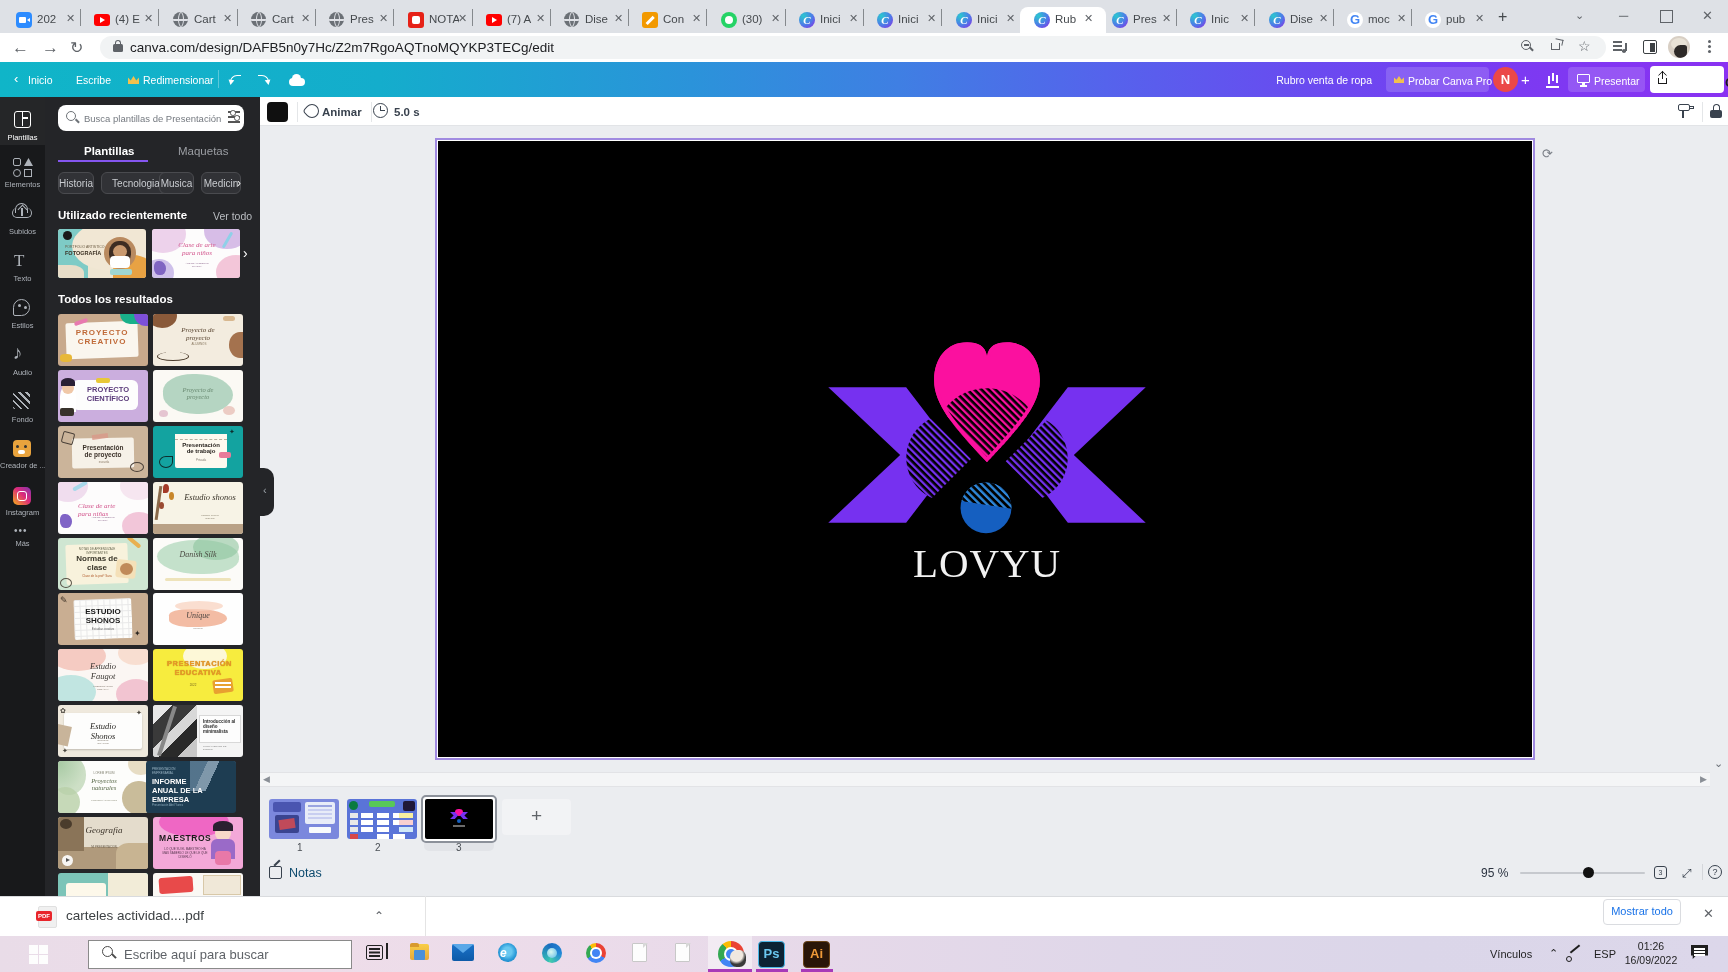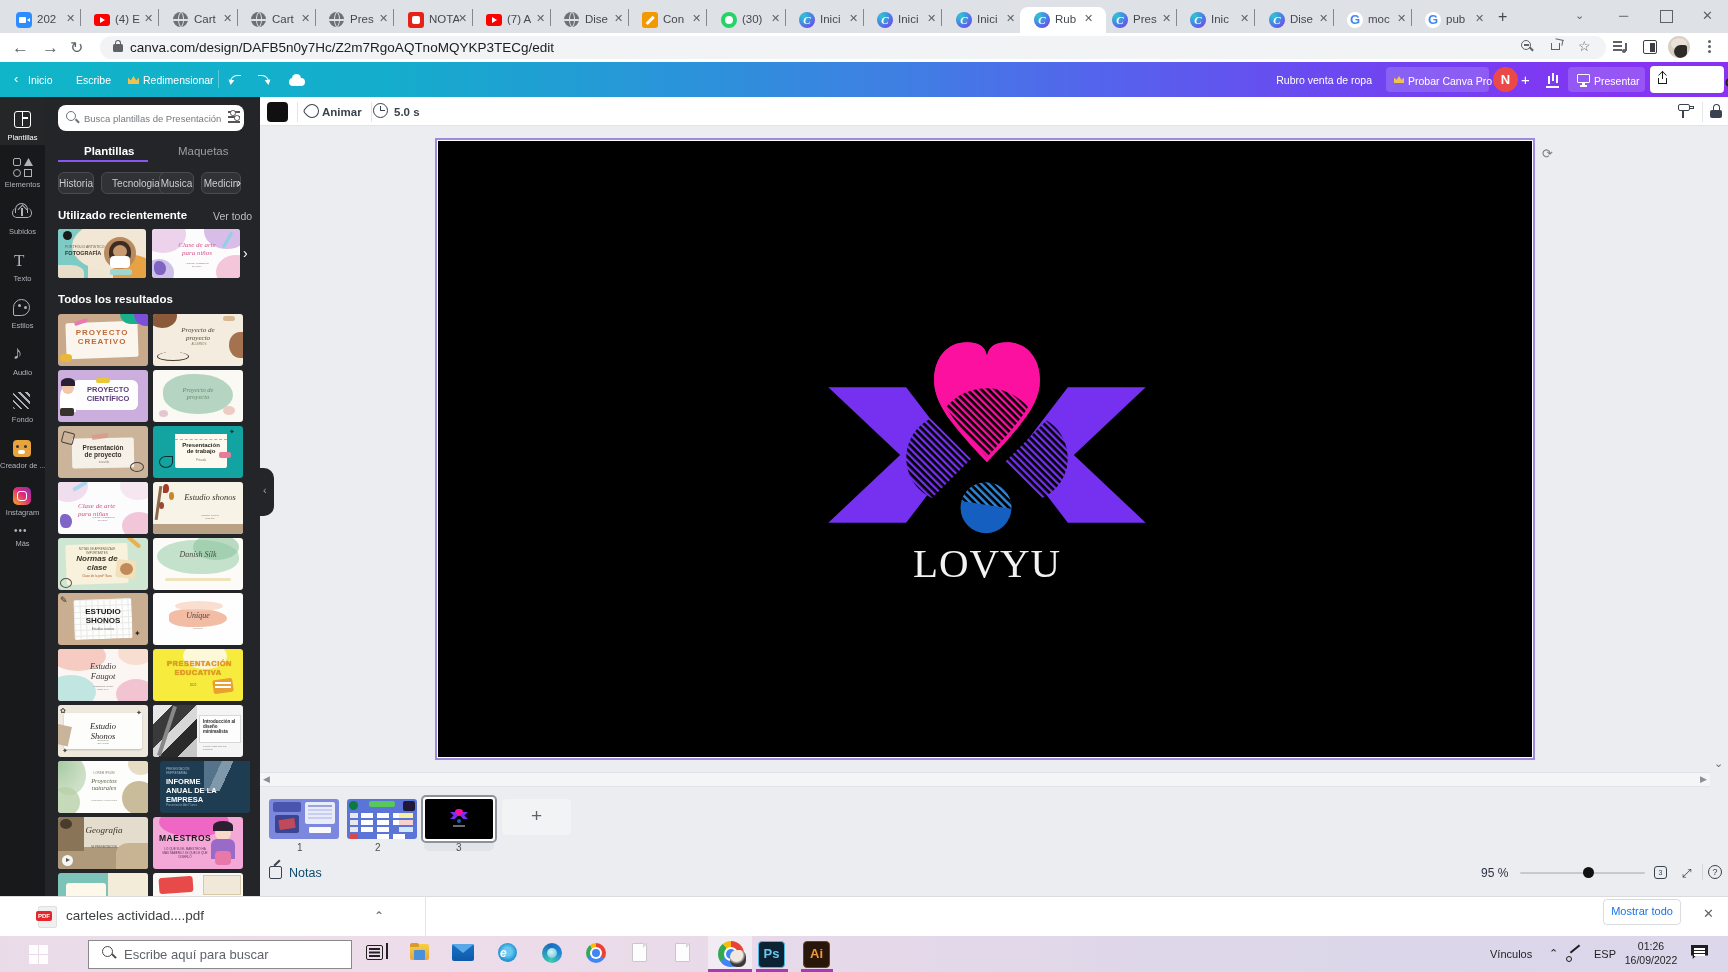--- a/index.html
+++ b/index.html
@@ -379,21 +379,21 @@
     <div class="abs" style="left:44px;top:32px;width:26px;font-size:2.5px;color:#8a8270;text-align:center">LOREM IPSUM DOLOR</div>
     <div class="abs" style="left:0;top:42px;width:90px;height:10px;background:#b9a186"></div>
     <div class="abs" style="left:4px;top:4px;width:3px;height:34px;background:#8a6a4a;transform:rotate(8deg)"></div>
     <div class="abs" style="left:10px;top:2px;width:6px;height:9px;background:#a43a28;border-radius:50% 50% 50% 0"></div>
     <div class="abs" style="left:16px;top:10px;width:5px;height:8px;background:#c8862a;border-radius:50%"></div>
     <div class="abs" style="left:6px;top:20px;width:5px;height:7px;background:#9a4a32;border-radius:50%"></div>
   </div>
 <div class="abs" style="left:58px;top:538px;width:90px;height:52px;background:#cfe6d2;border-radius:3px;overflow:hidden">
     <div class="abs" style="left:8px;top:6px;width:62px;height:40px;background:#f8f2dc;border-radius:2px;transform:rotate(-2deg)"></div>
     <div class="abs" style="left:14px;top:9px;width:50px;font-size:3px;color:#6a6a52;text-align:center">NOTAS DE APRENDIZAJE IMPORTANTES</div>
-    <div class="abs" style="left:14px;top:16px;width:50px;text-align:center;font-size:8px;color:#3a362a;font-weight:bold;font-style:italic">Normas de clase</div>
+    <div class="abs" style="left:14px;top:16px;width:50px;text-align:center;font-size:8px;color:#3a362a;font-weight:bold;">Normas de clase</div>
     <div class="abs" style="left:22px;top:36px;width:34px;font-size:3px;color:#b05a2a;text-align:center">Clase de la profª Sara</div>
     <div class="abs" style="left:58px;top:22px;width:20px;height:18px;background:#f4e0b8;border-radius:3px;transform:rotate(6deg)"></div>
     <div class="abs" style="left:62px;top:25px;width:13px;height:12px;background:#c08a5a;border-radius:50%"></div>
     <div class="abs" style="left:68px;top:2px;width:16px;height:4px;background:#e8b050;transform:rotate(40deg);border-radius:2px"></div>
     <div class="abs" style="left:2px;top:40px;width:10px;height:8px;border:1.2px solid #5a564a;border-radius:50%"></div>
   </div>
 <div class="abs" style="left:153px;top:538px;width:90px;height:52px;background:#fcfbf8;border-radius:3px;overflow:hidden">
     <div class="abs" style="left:4px;top:2px;width:82px;height:34px;background:#b2d8bc;border-radius:50% 50% 45% 55%;opacity:.75"></div>
     <div class="abs" style="left:40px;top:-4px;width:46px;height:26px;background:#8ec49e;border-radius:50%;opacity:.6"></div>
     <div class="abs" style="left:24px;top:12px;width:42px;text-align:center;font-size:8px;color:#4a4a42;font-style:italic;font-family:'Liberation Serif',serif">Danísh Sílk</div>
@@ -445,21 +445,21 @@
   </div>
 <div class="abs" style="left:58px;top:761px;width:90px;height:52px;background:#fdfdfb;border-radius:3px;overflow:hidden">
     <div class="abs" style="left:-6px;top:-6px;width:34px;height:40px;background:radial-gradient(ellipse at 20% 20%,#9ec49a,#c8dcc0 70%);border-radius:50%;opacity:.9"></div>
     <div class="abs" style="left:-8px;top:26px;width:30px;height:30px;background:#b8d0a8;border-radius:50%;opacity:.8"></div>
     <div class="abs" style="left:64px;top:20px;width:34px;height:34px;background:#c0b088;border-radius:50% 0 50% 50%;opacity:.85;transform:rotate(20deg)"></div>
     <div class="abs" style="left:70px;top:-8px;width:26px;height:22px;background:#d8c8a0;border-radius:50%;opacity:.6"></div>
     <div class="abs" style="left:26px;top:10px;width:40px;font-size:3px;color:#8a8a7a;text-align:center">LOREM IPSUM</div>
     <div class="abs" style="left:24px;top:16px;width:44px;text-align:center;font-size:6.5px;color:#5a6a4a;font-style:italic;font-family:'Liberation Serif',serif">Proyectos naturales</div>
     <div class="abs" style="left:32px;top:38px;width:28px;font-size:2.5px;color:#9a9a8a;text-align:center">PRESENTACION 2022</div>
   </div>
-<div class="abs" style="left:160px;top:761px;width:90px;height:52px;background:#1e3d52;border-radius:3px;overflow:hidden">
+<div class="abs" style="left:146px;top:761px;width:90px;height:52px;background:#1e3d52;border-radius:3px;overflow:hidden">
     <div class="abs" style="left:44px;top:0;width:46px;height:30px;background:linear-gradient(115deg,#5a7a92 0 30%,#8aa2b4 30% 55%,#42617a 55%);opacity:.9"></div>
     <div class="abs" style="left:48px;top:-4px;width:50px;height:40px;background:linear-gradient(115deg,rgba(30,61,82,0) 40%,#1e3d52 40%)"></div>
     <div class="abs" style="left:6px;top:6px;width:30px;font-size:3px;color:#9ab4c4">PRESENTACION EMPRESARIAL</div>
     <div class="abs" style="left:6px;top:16px;width:56px;font-size:7.5px;color:#fdfdfd;font-weight:bold">INFORME ANUAL DE LA EMPRESA</div>
     <div class="abs" style="left:6px;top:42px;width:40px;font-size:2.8px;color:#8aa8ba">Presentación Abril Yunes</div>
   </div>
 <div class="abs" style="left:58px;top:817px;width:90px;height:52px;background:#e4dccc;border-radius:3px;overflow:hidden">
     <div class="abs" style="left:0;top:30px;width:90px;height:22px;background:#b09a7c"></div>
     <div class="abs" style="left:0;top:0;width:26px;height:34px;background:#8a7458"></div>
     <div class="abs" style="left:58px;top:26px;width:32px;height:26px;background:#c8b492;border-radius:40% 0 0 0"></div>

